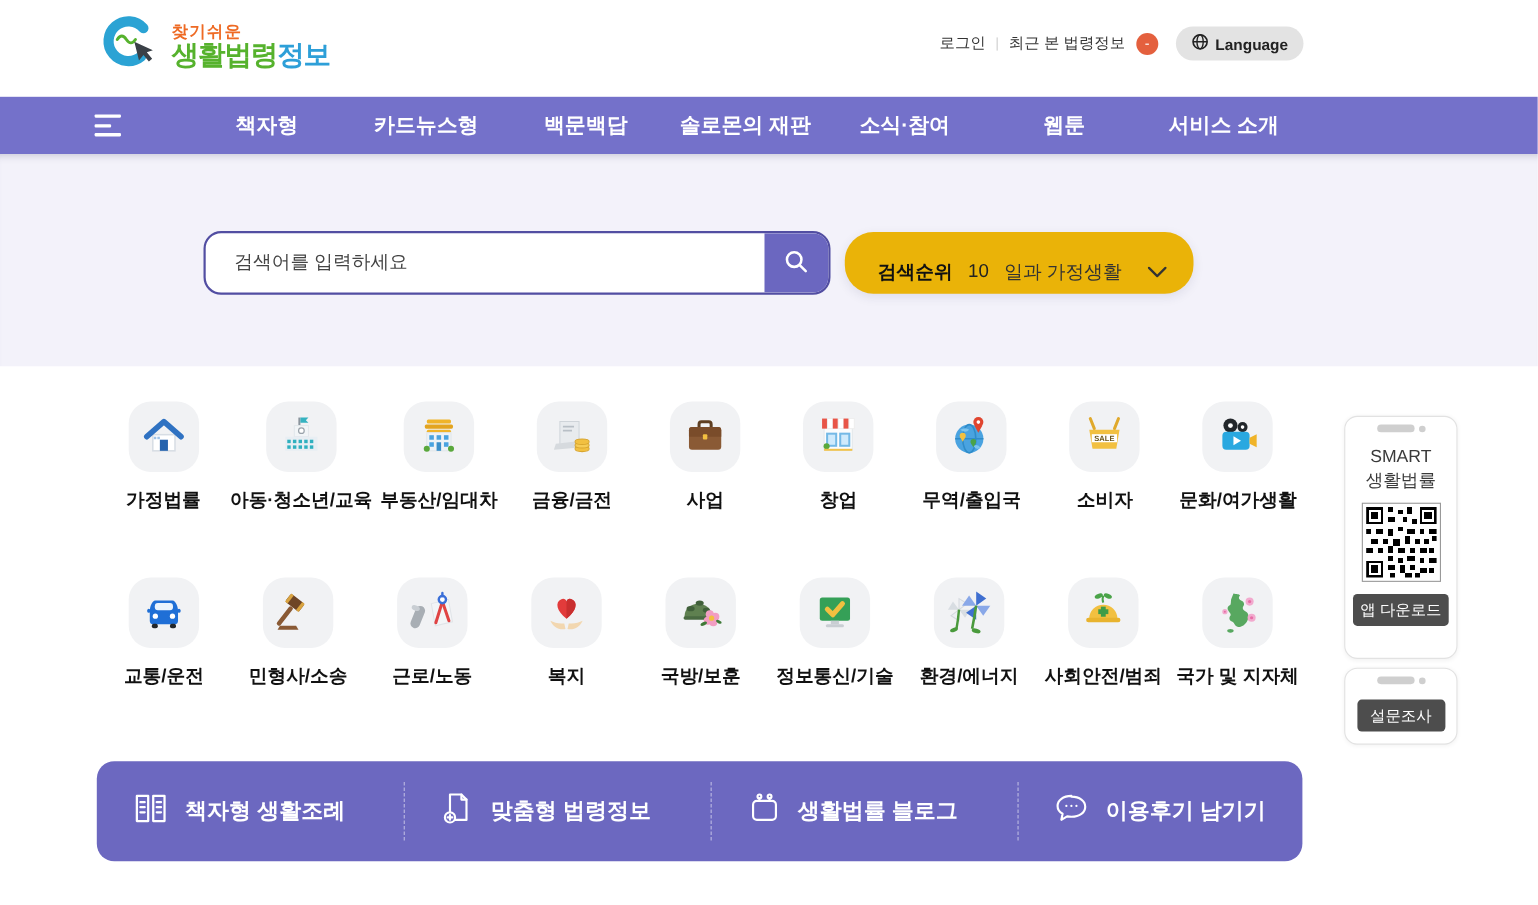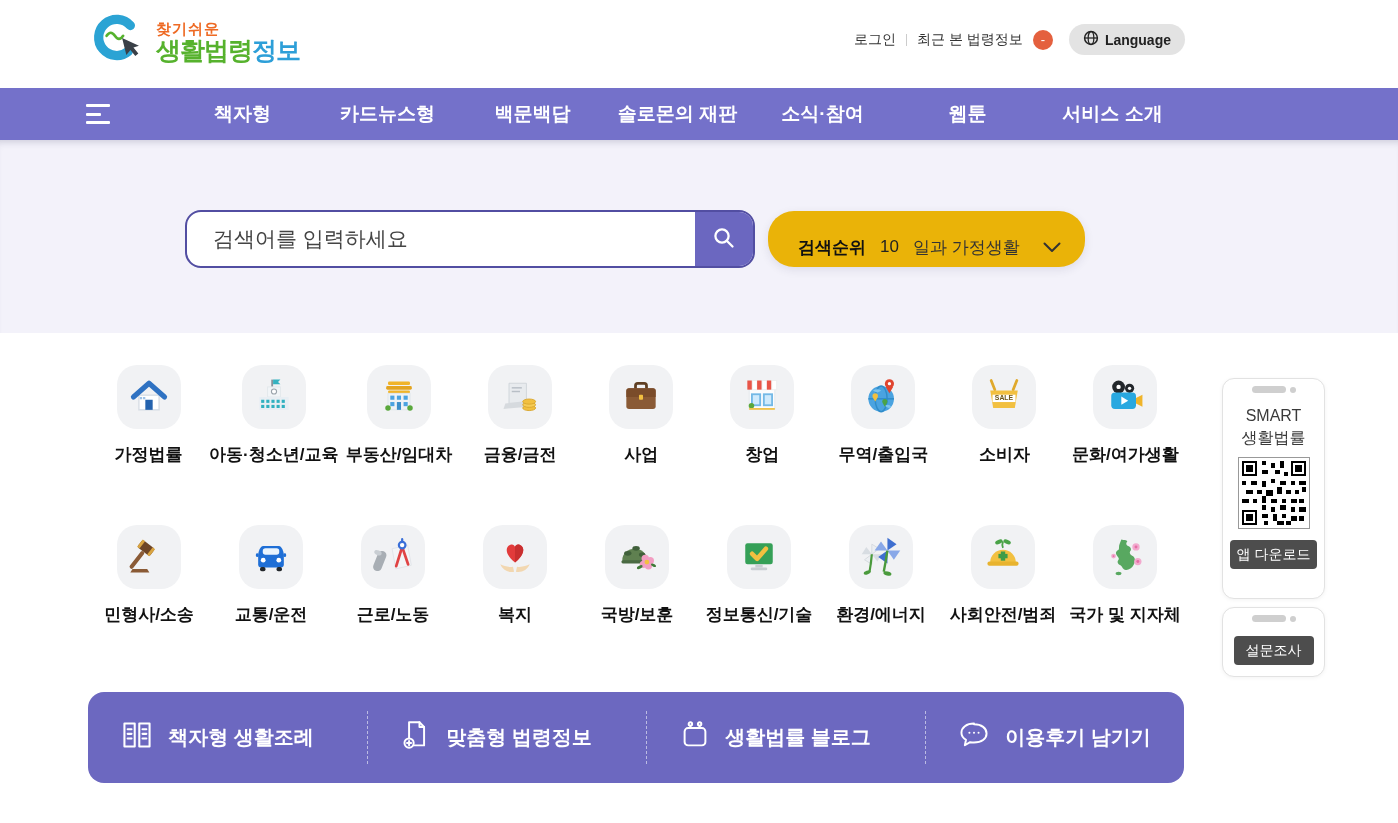--- a/index.html
+++ b/index.html
@@ -27,21 +27,21 @@
   .hamburger span { display:block; height:3px; background:#fff; border-radius:1px; }
   .hamburger .bar-top { width:24px; }
   .hamburger .bar-mid { width:15px; }
   .hamburger .bar-bot { width:24px; }
   .nav-menu { position:absolute; left:170px; top:0; width:1015px; height:52px; display:flex; }
   .nav-item { flex:1; display:flex; align-items:center; justify-content:center; color:#fff; font-size:19px; font-weight:700; cursor:pointer; white-space:nowrap; }
 
   
   .search-section { position:absolute; top:140px; left:0; width:100%; height:193px; background:var(--section-bg,#f3f2fa); box-shadow:inset 0 7px 7px -5px rgba(70,70,110,.22); }
   .search-bar { position:absolute; left:185px; top:70px; width:570px; height:58px; background:#fff; border:2px solid var(--search-border,#524ea2); border-radius:16px; display:flex; overflow:hidden; }
-  .search-input { flex:1; border:none; outline:none; padding:0 16px 0 26px; font-size:21px; color:#222; font-family:"Liberation Sans",sans-serif; background:transparent; }
+  .search-input { flex:1; border:none; outline:none; padding:0 16px 0 26px; font-size:17px; color:#222; font-family:"Liberation Sans",sans-serif; background:transparent; }
   .search-input::placeholder { color:#444; opacity:1; }
   .search-btn { width:58px; height:100%; border:none; background:var(--search-button,#6b67c0); display:flex; align-items:center; justify-content:center; cursor:pointer; }
   .rank-select { position:absolute; left:768px; top:71px; width:317px; height:56px; background:#eab308; border-radius:26px; box-shadow:0 3px 10px rgba(40,40,80,.10); display:flex; align-items:center; padding:16px 24px 0 30px; gap:14px; cursor:pointer; }
   .rank-label { font-size:17px; font-weight:700; color:#111; }
   .rank-number { font-size:17px; color:#222; }
   .rank-keyword { font-size:17px; color:#333; }
   .rank-chevron { margin-left:auto; display:flex; }
 
   
   .cat-grid { position:absolute; left:88px; width:1098px; display:grid; grid-template-columns:repeat(9,1fr); }
@@ -288,45 +288,45 @@
         </svg>
       </span>
       <span class="cat-label">문화/여가생활</span>
     </div>
   </div>
 
   <div class="cat-grid cat-row2" style="position:absolute;">
     <div class="cat-item">
       <span class="tile">
         <svg width="44" height="44" viewBox="0 0 48 48">
-          <g transform="rotate(38 20 16)">
-            <rect x="11" y="9" width="17" height="10" rx="2" fill="#6e4526"></rect>
-            <rect x="11" y="9" width="3.2" height="10" fill="#d9a441"></rect>
-            <rect x="24.8" y="9" width="3.2" height="10" fill="#d9a441"></rect>
-            <rect x="17.5" y="19" width="4.4" height="23" rx="2" fill="#8a5a35"></rect>
-          </g>
-          <path d="M6 37 h16 l2.4 4 H3.6 z" fill="#8a5a35"></path>
-        </svg>
-      </span>
-      <span class="cat-label">민형사/소송</span>
-    </div>
-    <div class="cat-item">
-      <span class="tile">
-        <svg width="44" height="44" viewBox="0 0 48 48">
           <path d="M10 22 c0 -3 2 -10 5.5 -10 h17 c3.5 0 5.5 7 5.5 10 v10 a3.5 3.5 0 0 1 -3.5 3.5 h-21 a3.5 3.5 0 0 1 -3.5 -3.5 z" fill="#1f6fd6"></path>
           <rect x="15" y="14.5" width="18" height="7" rx="3" fill="#eaf4fd"></rect>
           <circle cx="15.5" cy="27.5" r="2.6" fill="#fff"></circle>
             <circle cx="32.5" cy="27.5" r="2.6" fill="#fff"></circle>
           <rect x="12" y="35" width="6" height="4.5" rx="2" fill="#23272b"></rect>
             <rect x="30" y="35" width="6" height="4.5" rx="2" fill="#23272b"></rect>
           <rect x="7.5" y="20" width="3" height="4" rx="1.5" fill="#1f6fd6"></rect>
             <rect x="37.5" y="20" width="3" height="4" rx="1.5" fill="#1f6fd6"></rect>
         </svg>
       </span>
       <span class="cat-label">교통/운전</span>
+    </div>
+    <div class="cat-item">
+      <span class="tile">
+        <svg width="44" height="44" viewBox="0 0 48 48">
+          <g transform="rotate(38 20 16)">
+            <rect x="11" y="9" width="17" height="10" rx="2" fill="#6e4526"></rect>
+            <rect x="11" y="9" width="3.2" height="10" fill="#d9a441"></rect>
+            <rect x="24.8" y="9" width="3.2" height="10" fill="#d9a441"></rect>
+            <rect x="17.5" y="19" width="4.4" height="23" rx="2" fill="#8a5a35"></rect>
+          </g>
+          <path d="M6 37 h16 l2.4 4 H3.6 z" fill="#8a5a35"></path>
+        </svg>
+      </span>
+      <span class="cat-label">민형사/소송</span>
     </div>
     <div class="cat-item">
       <span class="tile">
         <svg width="44" height="44" viewBox="0 0 48 48">
           <polygon points="23,15 40,11 44,33 27,37" fill="#f3f5f7" stroke="#e0e4e8"></polygon>
           <rect x="5" y="17" width="9.5" height="23" rx="4.7" transform="rotate(22 10 28)" fill="#a8aeb4"></rect>
           <ellipse cx="7.6" cy="19.4" rx="4.2" ry="2.6" transform="rotate(22 7.6 19.4)" fill="#c9ced3"></ellipse>
           <line x1="34" y1="13" x2="27.5" y2="34" stroke="#e04444" stroke-width="3" stroke-linecap="round"></line>
           <line x1="34" y1="13" x2="40.5" y2="32" stroke="#e04444" stroke-width="3" stroke-linecap="round"></line>
           <circle cx="34" cy="11" r="3.6" fill="#fff" stroke="#3a6fd8" stroke-width="2.4"></circle>

